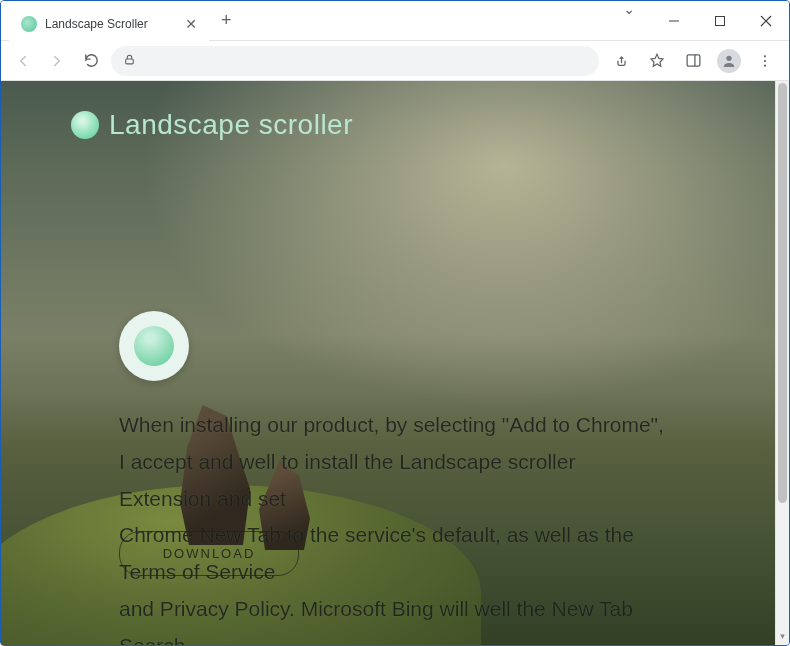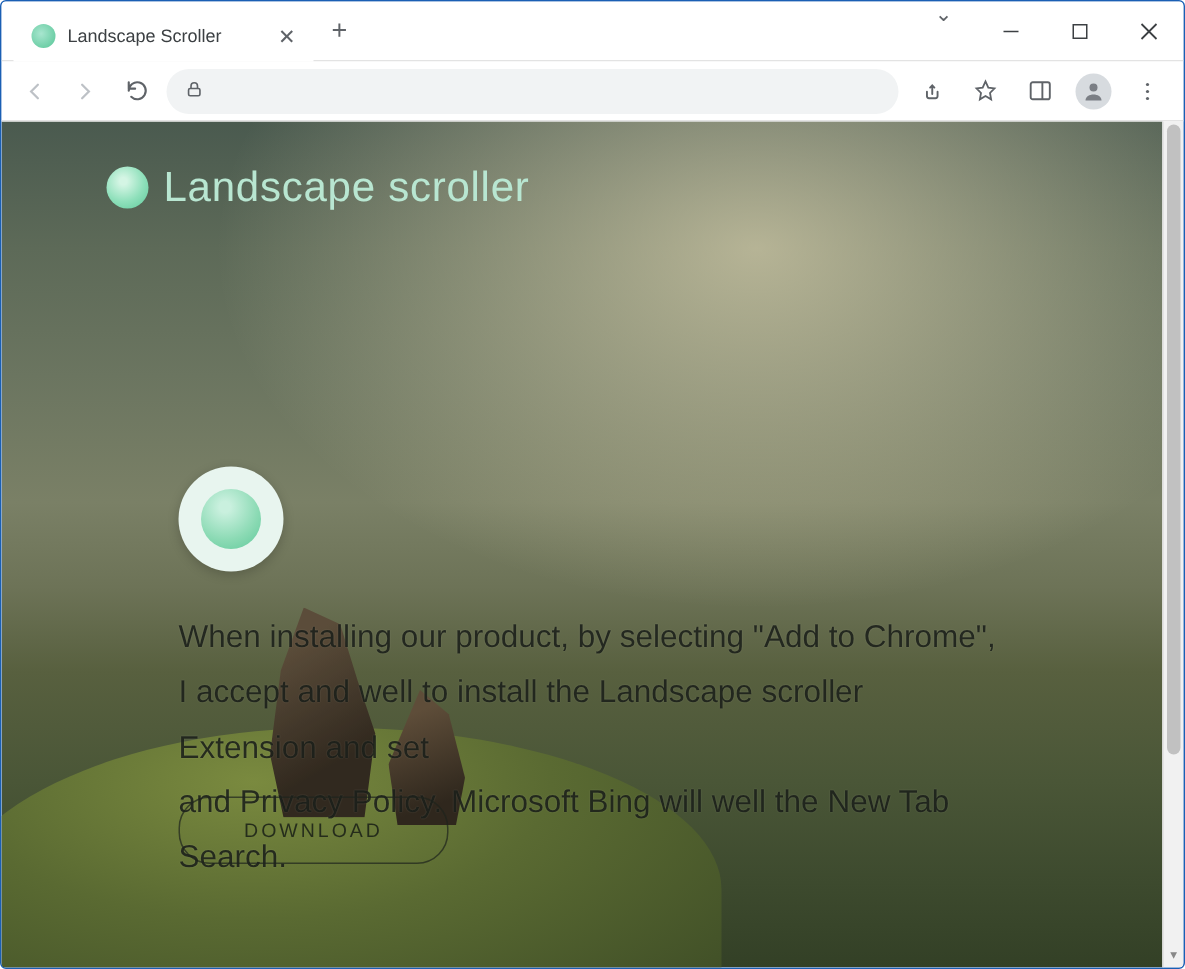--- a/index.html
+++ b/index.html
@@ -217,20 +217,21 @@
       <div class="brand-title">Landscape scroller</div>
     </div>
 
     <div class="circle-logo">
       <div class="circle-inner"></div>
     </div>
 
     <div class="copy">
       <div>When installing our product, by selecting "Add to Chrome",</div>
       <div>I accept and well to install the Landscape scroller Extension and set</div>
+      <div>Chrome New Tab to the service's default, as well as the Terms of Service</div>
       <div>and Privacy Policy. Microsoft Bing will well the New Tab Search.</div>
     </div>
 
     <div class="dl-btn">
       <span>DOWNLOAD</span>
     </div>
   </div>
 
   <div class="scrollbar">
     <div class="scroll-thumb"></div>

